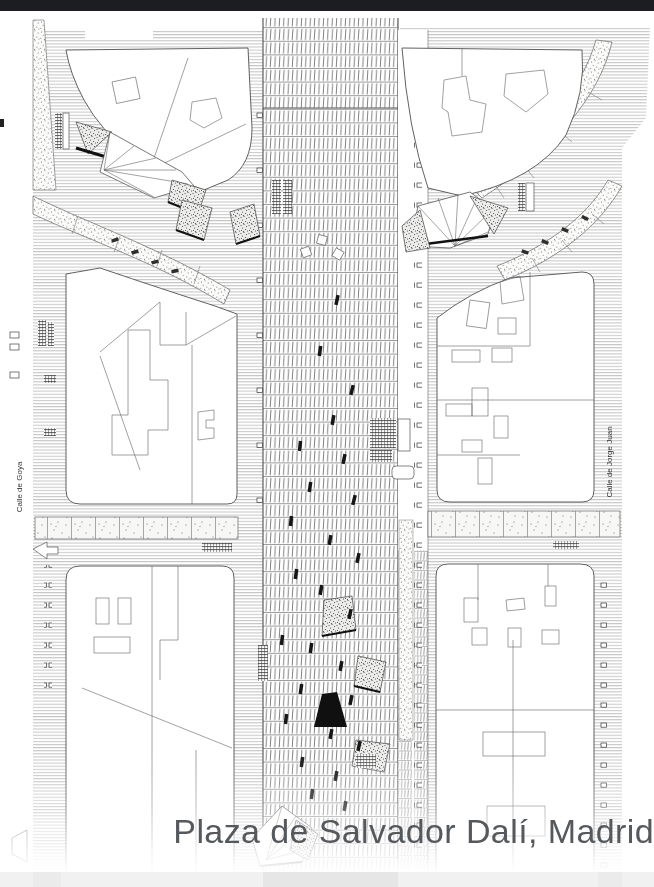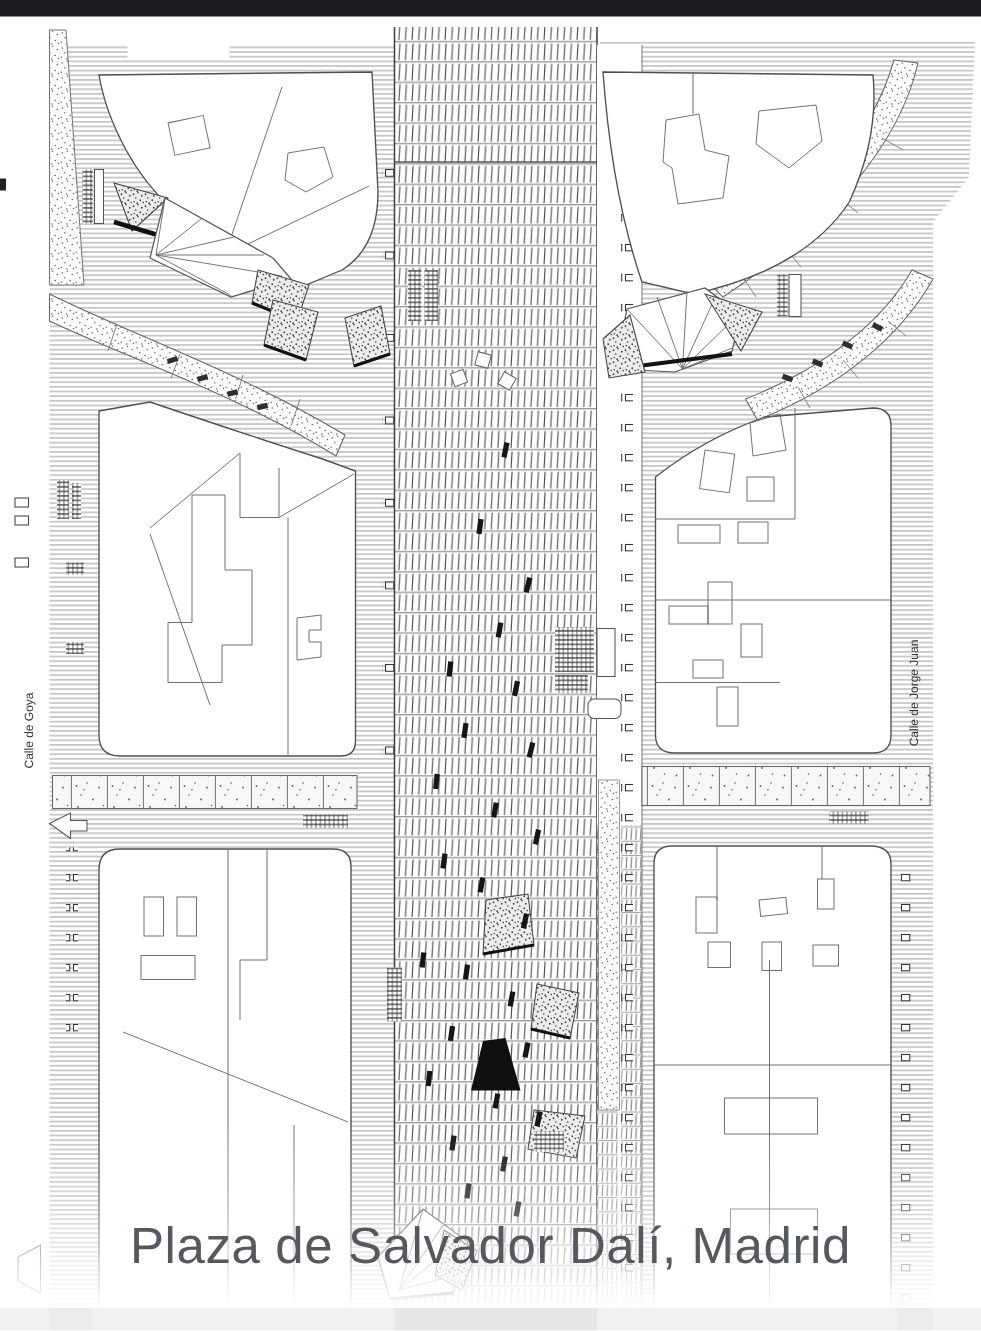--- a/index.html
+++ b/index.html
@@ -9,21 +9,21 @@
     font-family:"Liberation Sans",sans-serif;
   }
   .top-bar{position:absolute;left:0;top:0;width:654px;height:11px;background:var(--bar,#1b1d22);}
   figure.plan{margin:0;position:absolute;left:0;top:0;width:654px;height:887px;}
   svg{display:block;}
   .caption-fade{
     position:absolute;left:0;top:752px;width:654px;height:121px;pointer-events:none;
     background:linear-gradient(to bottom,rgba(255,255,255,0) 0%,rgba(255,255,255,.30) 45%,rgba(255,255,255,.78) 82%,#ffffff 100%);
   }
   .caption{
-    position:absolute;left:0;top:813px;width:654px;text-align:center;
+    position:absolute;left:0;top:813px;width:654px;text-align:right;
     font-size:34px;font-weight:300;letter-spacing:.4px;line-height:1.1;
     color:var(--caption_text,#55585c);
   }
   .footer-band{position:absolute;left:0;top:872px;width:654px;height:15px;background:var(--footer_band,#f1f1f2);}
   .footer-band .ghost{position:absolute;top:0;height:15px;opacity:.45;}
   .g1{left:263px;width:135px;background:#d9d9da;}
   .g2{left:33px;width:28px;background:#e4e4e5;}
   .g3{left:598px;width:24px;background:#e4e4e5;}
 </style>
 </head>

